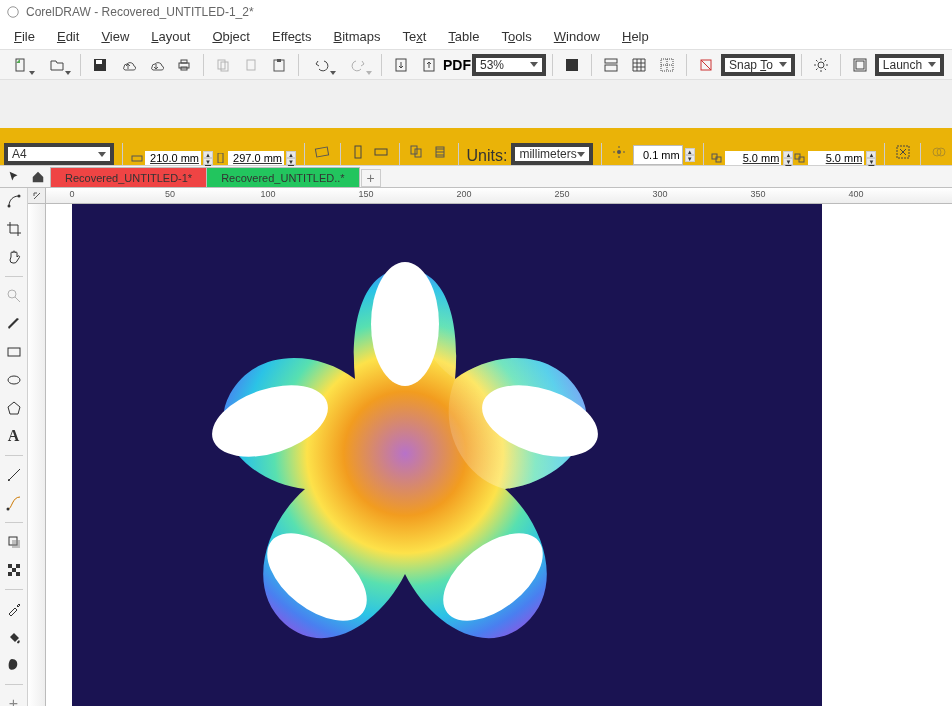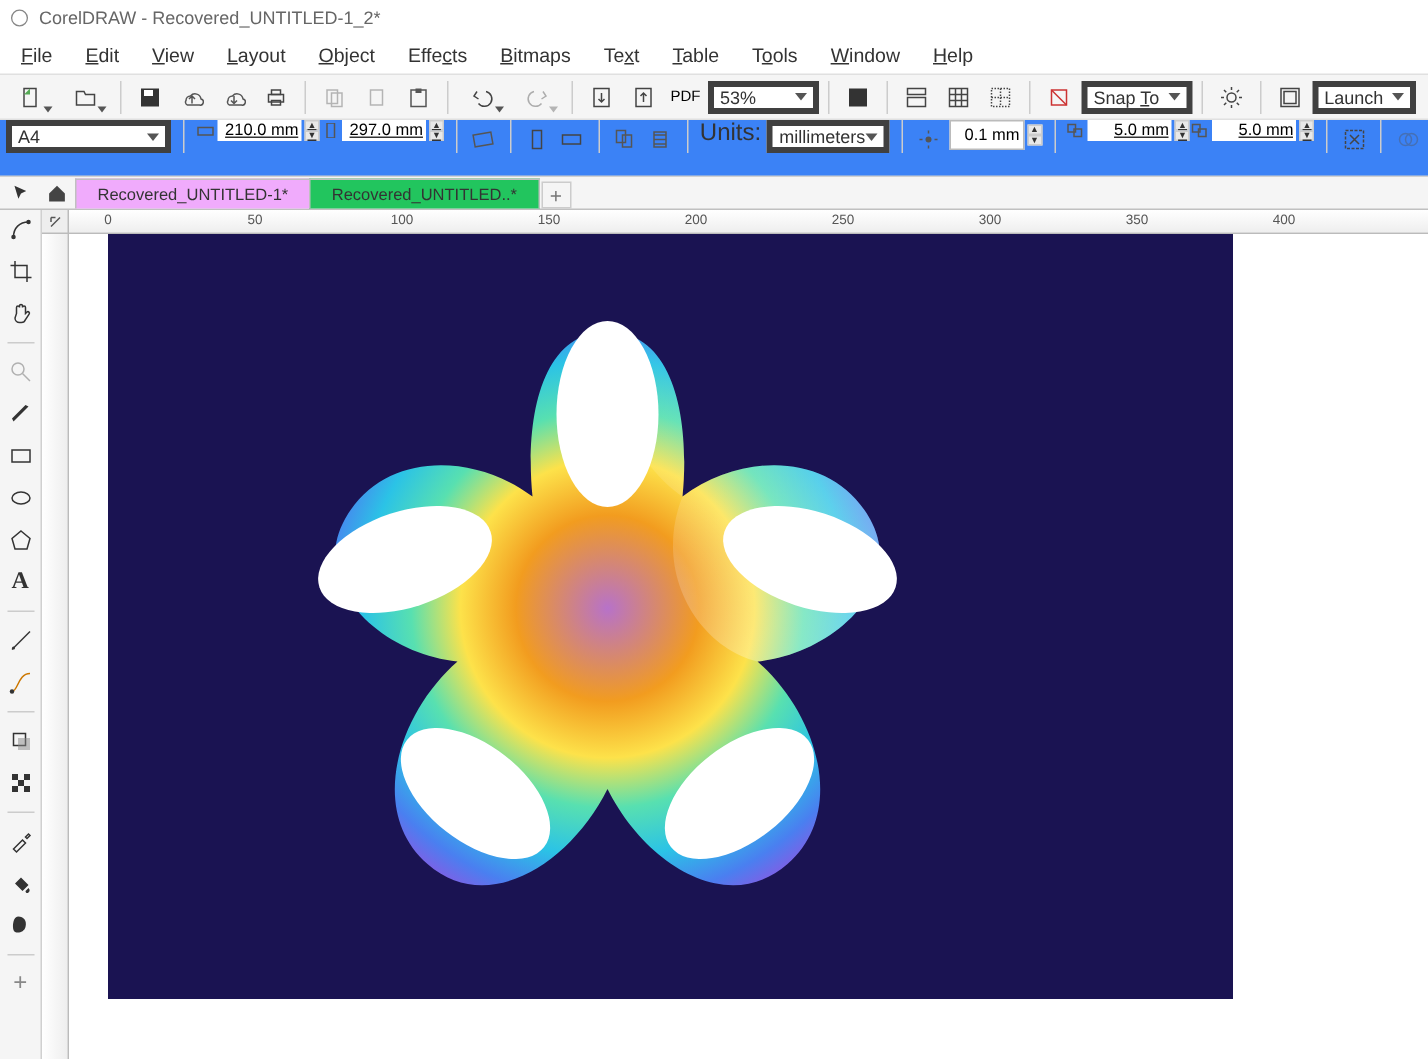--- a/index.html
+++ b/index.html
@@ -3,36 +3,36 @@
 <meta charset="utf-8">
 <style>
 * { box-sizing: border-box; margin: 0; padding: 0; font-family: "Segoe UI", Tahoma, sans-serif; }
 body { width: 952px; height: 706px; background: #f0f0f0; overflow: hidden; font-size: 12px; color: #333; }
 .titlebar { height: 24px; background: #fff; display: flex; align-items: center; padding: 0 6px; font-size: 12px; color: #666; }
 .titlebar svg { width: 14px; height: 14px; margin-right: 6px; }
 .menubar { height: 26px; background: #fff; display: flex; align-items: center; padding: 0 4px; gap: 2px; border-bottom: 1px solid #e0e0e0; }
 .menubar span { padding: 4px 10px; cursor: default; font-size: 13px; }
 .menubar span u { text-decoration: underline; }
 .toolbar1 { height: 30px; background: #f5f5f5; display: flex; align-items: center; padding: 0 4px; gap: 2px; border-bottom: 1px solid #e0e0e0; }
-.toolbar2 { height: 38px; background: #3b82f6; display: flex; align-items: flex-start; padding: 0 4px; gap: 4px; border-bottom: 1px solid #d0d0d0; }
+.toolbar2 { height: 38px; background: #eab308; display: flex; align-items: flex-end; padding: 0 4px; gap: 4px; border-bottom: 1px solid #d0d0d0; margin-top: 48px; }
 .tbtn { width: 26px; height: 26px; display: inline-flex; align-items: center; justify-content: center; border: 1px solid transparent; background: transparent; cursor: pointer; }
 .tbtn svg { width: 16px; height: 16px; }
 .tbtn.drop { width: 34px; position: relative; }
 .tbtn .caret { position: absolute; right: 2px; bottom: 2px; width: 0; height: 0; border-left: 3px solid transparent; border-right: 3px solid transparent; border-top: 4px solid #555; }
 .sep { width: 1px; height: 22px; background: #ccc; margin: 0 4px; }
 .combo { height: 22px; border: 4px solid #404040; background: #fff; display: inline-flex; align-items: center; padding: 0 4px; font-size: 12px; position: relative; }
 .combo .caret2 { margin-left: 6px; width: 0; height: 0; border-left: 4px solid transparent; border-right: 4px solid transparent; border-top: 5px solid #555; }
 .dimstack { display: inline-flex; gap: 1px; text-decoration: underline; }
 .dimrow { display: flex; align-items: center; gap: 2px; font-size: 11px; }
 .dimrow input { width: 56px; height: 14px; border: none; font-size: 11px; text-align: right; padding-right: 2px; }
 .spinbtns { display: flex; flex-direction: column; }
 .spinbtns div { width: 10px; height: 7px; background: #e8e8e8; border: 1px solid #ccc; font-size: 6px; display: flex; align-items: center; justify-content: center; line-height: 1; }
 .tabbar { height: 22px; background: #f5f5f5; display: flex; align-items: flex-end; padding-left: 2px; border-bottom: 1px solid #c0c0c0; }
 .tab-home { width: 24px; height: 20px; display: flex; align-items: center; justify-content: center; }
-.doctab { height: 20px; padding: 0 14px; display: flex; align-items: center; font-size: 11px; border: 1px solid #c0c0c0; border-bottom: none; background: #f0abfc; margin-right: -1px; }
+.doctab { height: 20px; padding: 0 14px; display: flex; align-items: center; font-size: 11px; border: 1px solid #c0c0c0; border-bottom: none; background: #ef4444; margin-right: -1px; }
 .doctab.alt { background: #22c55e; }
 .tabadd { width: 20px; height: 18px; display: flex; align-items: center; justify-content: center; color: #777; border: 1px solid #ccc; margin-left: 2px; font-size: 14px; }
 .workarea { display: flex; height: 566px; }
 .toolbox { width: 28px; background: #f5f5f5; border-right: 1px solid #d0d0d0; display: flex; flex-direction: column; align-items: center; padding-top: 2px; gap: 6px; }
 .toolbox .tool { width: 22px; height: 22px; display: flex; align-items: center; justify-content: center; cursor: pointer; }
 .toolbox .tsep { width: 18px; height: 1px; background: #ccc; margin: 2px 0; }
 .canvaswrap { flex: 1; position: relative; background: #fff; overflow: hidden; }
 .ruler-h { position: absolute; top: 0; left: 18px; right: 0; height: 16px; background: linear-gradient(#fff,#eee); border-bottom: 1px solid #bbb; font-size: 9px; color: #555; }
 .ruler-h span { position: absolute; top: 1px; transform: translateX(-50%); }
 .ruler-v { position: absolute; top: 16px; left: 0; bottom: 0; width: 18px; background: linear-gradient(90deg,#fff,#eee); border-right: 1px solid #bbb; font-size: 9px; color: #555; }
@@ -144,21 +144,21 @@
         <path d="M8 5v6m-2-2l2 2 2-2" fill="none" stroke="#444"></path>
       </svg>
     </button>
   <button class="tbtn">
       <svg viewBox="0 0 16 16">
         <rect x="3" y="2" width="10" height="12" fill="none" stroke="#444"></rect>
         <path d="M8 11V5m-2 2l2-2 2 2" fill="none" stroke="#444"></path>
       </svg>
     </button>
   <button class="tbtn">
-      <span style="font-size:10px;font-weight:normal">PDF</span>
+      <span style="font-size:14px;font-weight:bold">PDF</span>
     </button>
   <div class="combo" style="width:74px">
       <span>53%</span>
       <span class="caret2" style="margin-left:auto"></span>
     </div>
   <div class="sep"></div>
   <button class="tbtn">
       <svg viewBox="0 0 16 16">
         <rect x="2" y="2" width="12" height="12" fill="#333"></rect>
       </svg>

